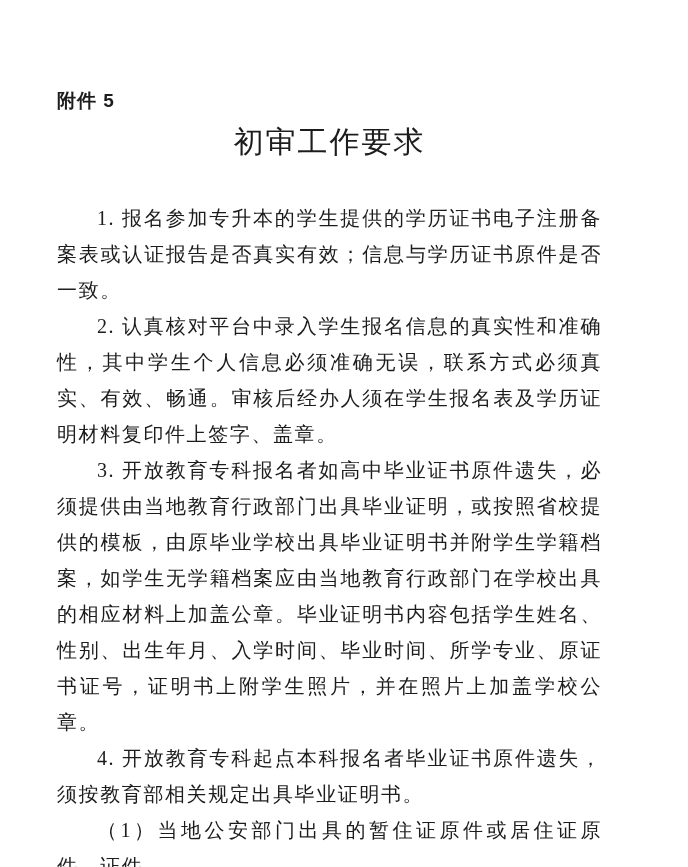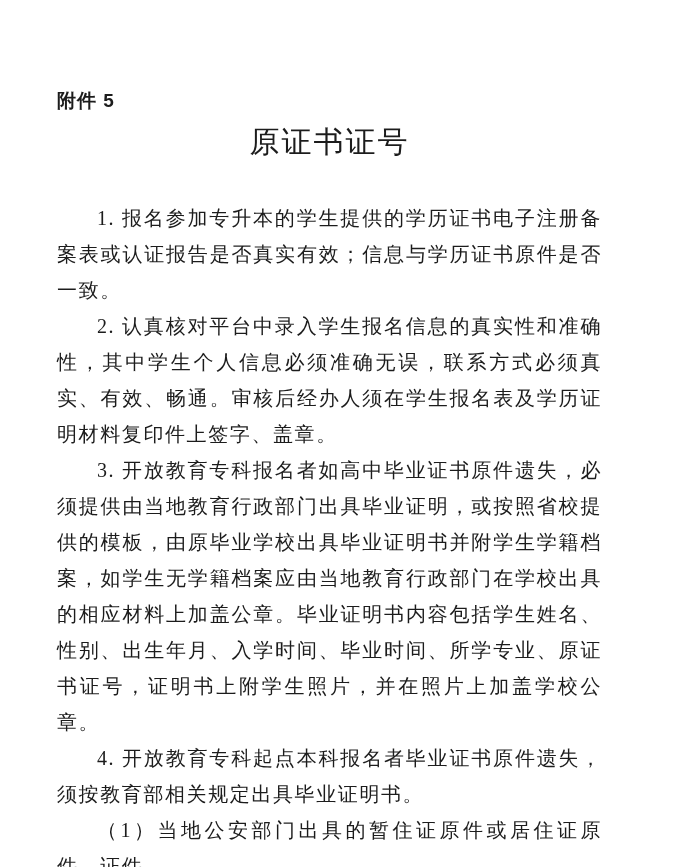--- a/index.html
+++ b/index.html
@@ -46,21 +46,21 @@
     text-indent: 2em;
     word-break: break-all;
   }
 </style>
 </head>
 <body>
 
 <div class="page">
   <div class="attachment-label">附件 5</div>
 
-  <div class="doc-title">原证书证号</div>
+  <div class="doc-title">初审工作要求</div>
 
   <div class="doc-body">
     <p class="para">1. 报名参加专升本的学生提供的学历证书电子注册备案表或认证报告是否真实有效；信息与学历证书原件是否一致。</p>
     <p class="para">2. 认真核对平台中录入学生报名信息的真实性和准确性，其中学生个人信息必须准确无误，联系方式必须真实、有效、畅通。审核后经办人须在学生报名表及学历证明材料复印件上签字、盖章。</p>
     <p class="para">3. 开放教育专科报名者如高中毕业证书原件遗失，必须提供由当地教育行政部门出具毕业证明，或按照省校提供的模板，由原毕业学校出具毕业证明书并附学生学籍档案，如学生无学籍档案应由当地教育行政部门在学校出具的相应材料上加盖公章。毕业证明书内容包括学生姓名、性别、出生年月、入学时间、毕业时间、所学专业、原证书证号，证明书上附学生照片，并在照片上加盖学校公章。</p>
     <p class="para">4. 开放教育专科起点本科报名者毕业证书原件遗失，须按教育部相关规定出具毕业证明书。</p>
     <p class="para">（1）当地公安部门出具的暂住证原件或居住证原件。证件</p>
   </div>
 </div>
 

